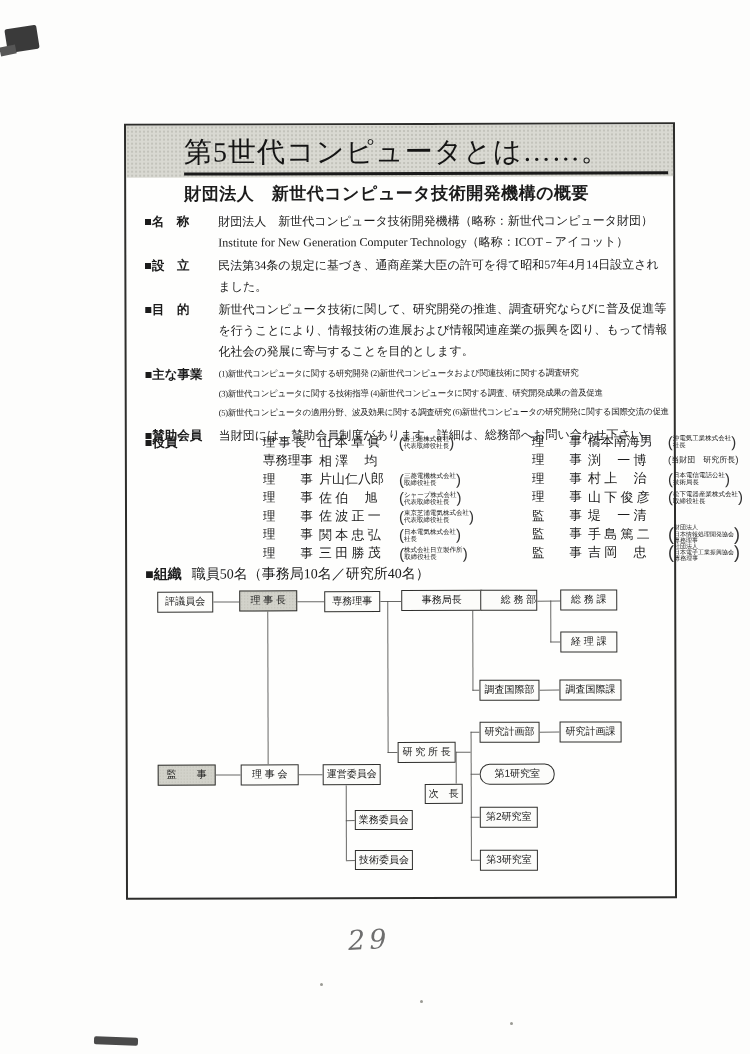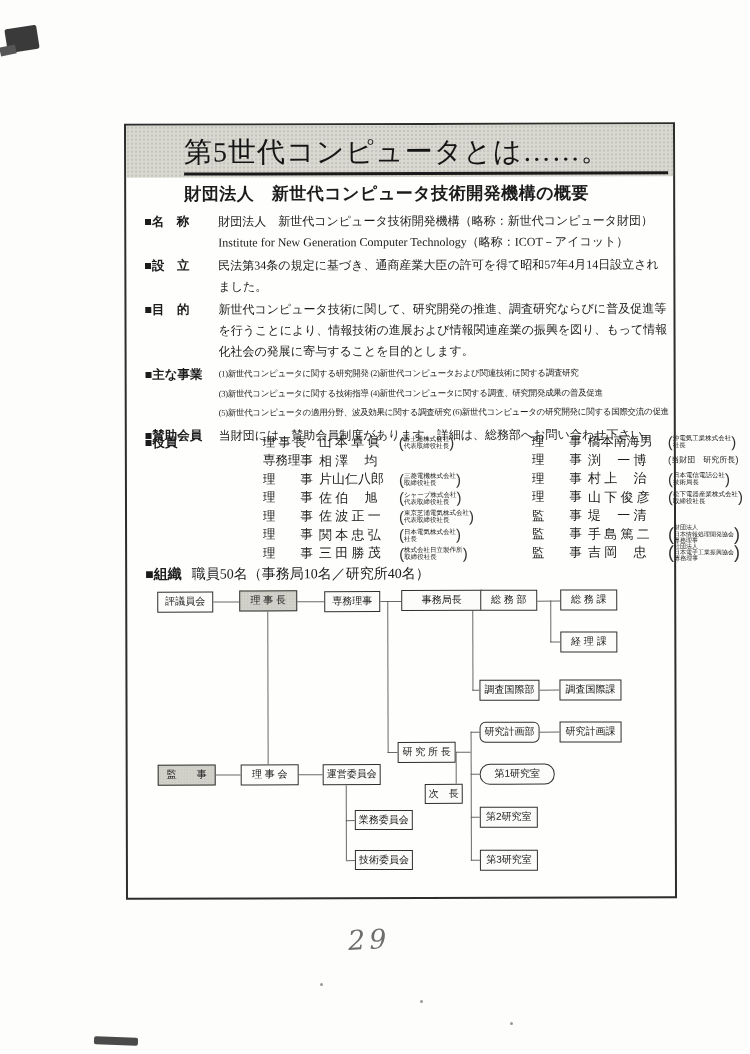--- a/index.html
+++ b/index.html
@@ -338,26 +338,26 @@
     <div class="hline" style="left:88px;top:192px;width:25px;"></div>
     <div class="hline" style="left:171px;top:192px;width:24px;"></div>
     <div class="vline" style="left:218px;top:203px;height:75px;"></div>
     <div class="hline" style="left:218px;top:238px;width:9px;"></div>
     <div class="hline" style="left:218px;top:278px;width:9px;"></div>
 
     <div class="cbox" style="left:30px;top:9px;width:56px;">評議員会</div>
     <div class="cbox shaded" style="left:112px;top:8px;width:58px;">理 事 長</div>
     <div class="cbox" style="left:197px;top:9px;width:56px;">専務理事</div>
     <div class="cbox" style="left:274px;top:8px;width:81px;">事務局長</div>
-    <div class="cbox" style="left:353px;top:8px;width:57px;">総 務 部</div>
+    <div class="cbox" style="left:353px;top:8px;width:57px;text-align:right;">総 務 部</div>
     <div class="cbox" style="left:433px;top:8px;width:57px;">総 務 課</div>
     <div class="cbox" style="left:433px;top:50px;width:57px;">経 理 課</div>
     <div class="cbox" style="left:352px;top:98px;width:60px;">調査国際部</div>
     <div class="cbox" style="left:432px;top:98px;width:62px;">調査国際課</div>
-    <div class="cbox" style="left:352px;top:140px;width:60px;border-radius:6px;">研究計画部</div>
+    <div class="cbox" style="left:352px;top:140px;width:60px;">研究計画部</div>
     <div class="cbox" style="left:432px;top:140px;width:62px;text-align:center;">研究計画課</div>
     <div class="cbox" style="left:270px;top:160px;width:58px;">研 究 所 長</div>
     <div class="cbox" style="left:352px;top:182px;width:75px;border-radius:10px;">第1研究室</div>
     <div class="cbox" style="left:297px;top:202px;width:38px;height:20px;">次　長</div>
     <div class="cbox" style="left:352px;top:225px;width:58px;">第2研究室</div>
     <div class="cbox" style="left:352px;top:268px;width:58px;">第3研究室</div>
     <div class="cbox shaded" style="left:30px;top:182px;width:58px;">監　　事</div>
     <div class="cbox" style="left:113px;top:182px;width:58px;">理 事 会</div>
     <div class="cbox" style="left:195px;top:182px;width:58px;">運営委員会</div>
     <div class="cbox" style="left:227px;top:228px;width:58px;height:20px;">業務委員会</div>

